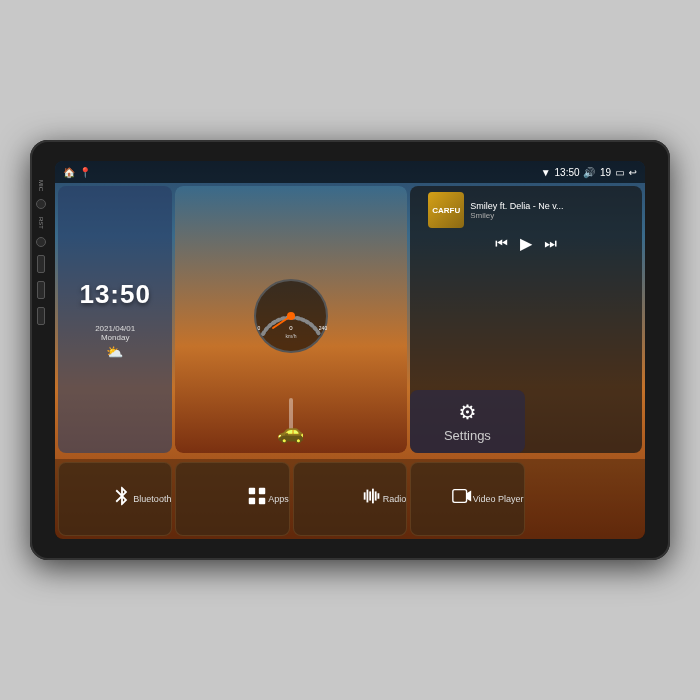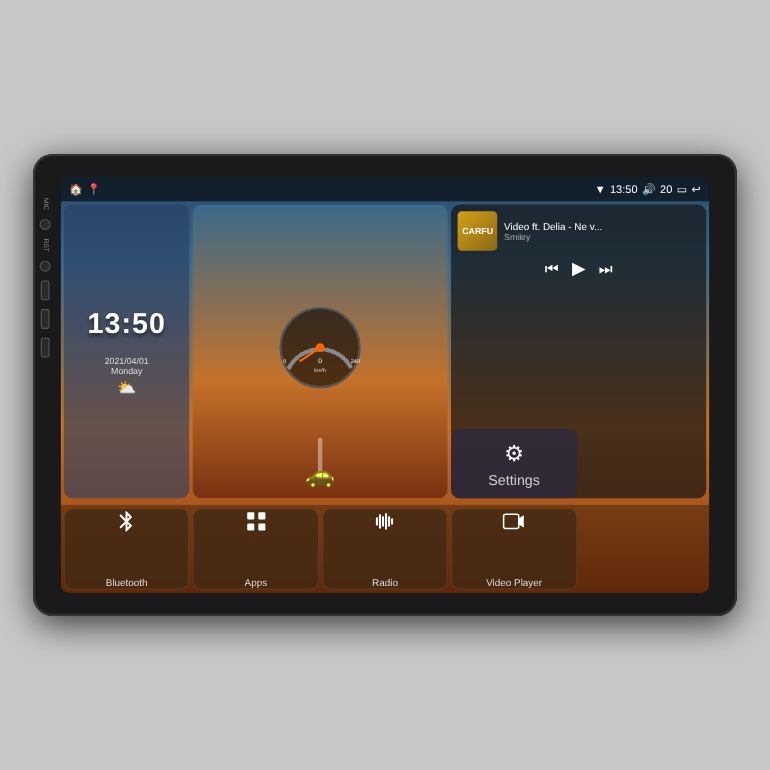--- a/index.html
+++ b/index.html
@@ -95,20 +95,21 @@
       color: #adf;
       position: relative;
       z-index: 1;
       margin-top: 2px;
     }
 
     .music-top {
       display: flex;
       align-items: center;
       gap: 6px;
+      margin-left: 12px;
     }
 
     .music-album {
       width: 36px;
       height: 36px;
       background: linear-gradient(135deg, #d4a017, #8b6914);
       border-radius: 4px;
       display: flex;
       align-items: center;
       justify-content: center;
@@ -163,23 +164,23 @@
       grid-template-columns: repeat(5, 1fr);
       gap: 3px;
       padding: 3px;
       background: rgba(0,0,0,0.3);
     }
 
     .app-btn {
       background: rgba(60,40,20,0.7);
       border-radius: 8px;
       display: flex;
-      flex-direction: column;
-      align-items: center;
-      justify-content: space-between;
+      flex-direction: row;
+      align-items: center;
+      justify-content: flex-end;
       gap: 0;
       cursor: pointer;
       border: 1px solid rgba(120,80,40,0.5);
     }
 
     .app-icon {
       font-size: 22px;
       color: #fff;
     }
 
@@ -322,21 +323,21 @@
 
     <div class="status-bar">
       <div class="status-left">
         <span>🏠</span>
         <span>📍</span>
       </div>
       <div class="status-right">
         <span>▼</span>
         <span>13:50</span>
         <span>🔊</span>
-        <span>20</span>
+        <span>19</span>
         <span>▭</span>
         <span>↩</span>
       </div>
     </div>
 
     <div class="main-grid">
 
       <div class="clock-cell">
         <div class="clock-time">13:50</div>
         <div class="clock-date">
@@ -371,21 +372,21 @@
             <text x="72" y="54" text-anchor="middle" fill="#fff" font-size="5">240</text>
             <text x="40" y="62" text-anchor="middle" fill="#ccc" font-size="5">km/h</text>
           </svg>
         </div>
       </div>
 
       <div class="music-cell">
         <div class="music-top">
           <div class="music-album">CARFU</div>
           <div class="music-info">
-            <div class="music-title">Video ft. Delia - Ne v...</div>
+            <div class="music-title">Smiley ft. Delia - Ne v...</div>
             <div class="music-artist">Smiley</div>
           </div>
         </div>
         <div class="music-controls">
           <span class="ctrl-btn">⏮</span>
           <span class="ctrl-btn ctrl-play">▶</span>
           <span class="ctrl-btn">⏭</span>
         </div>
       </div>
 

